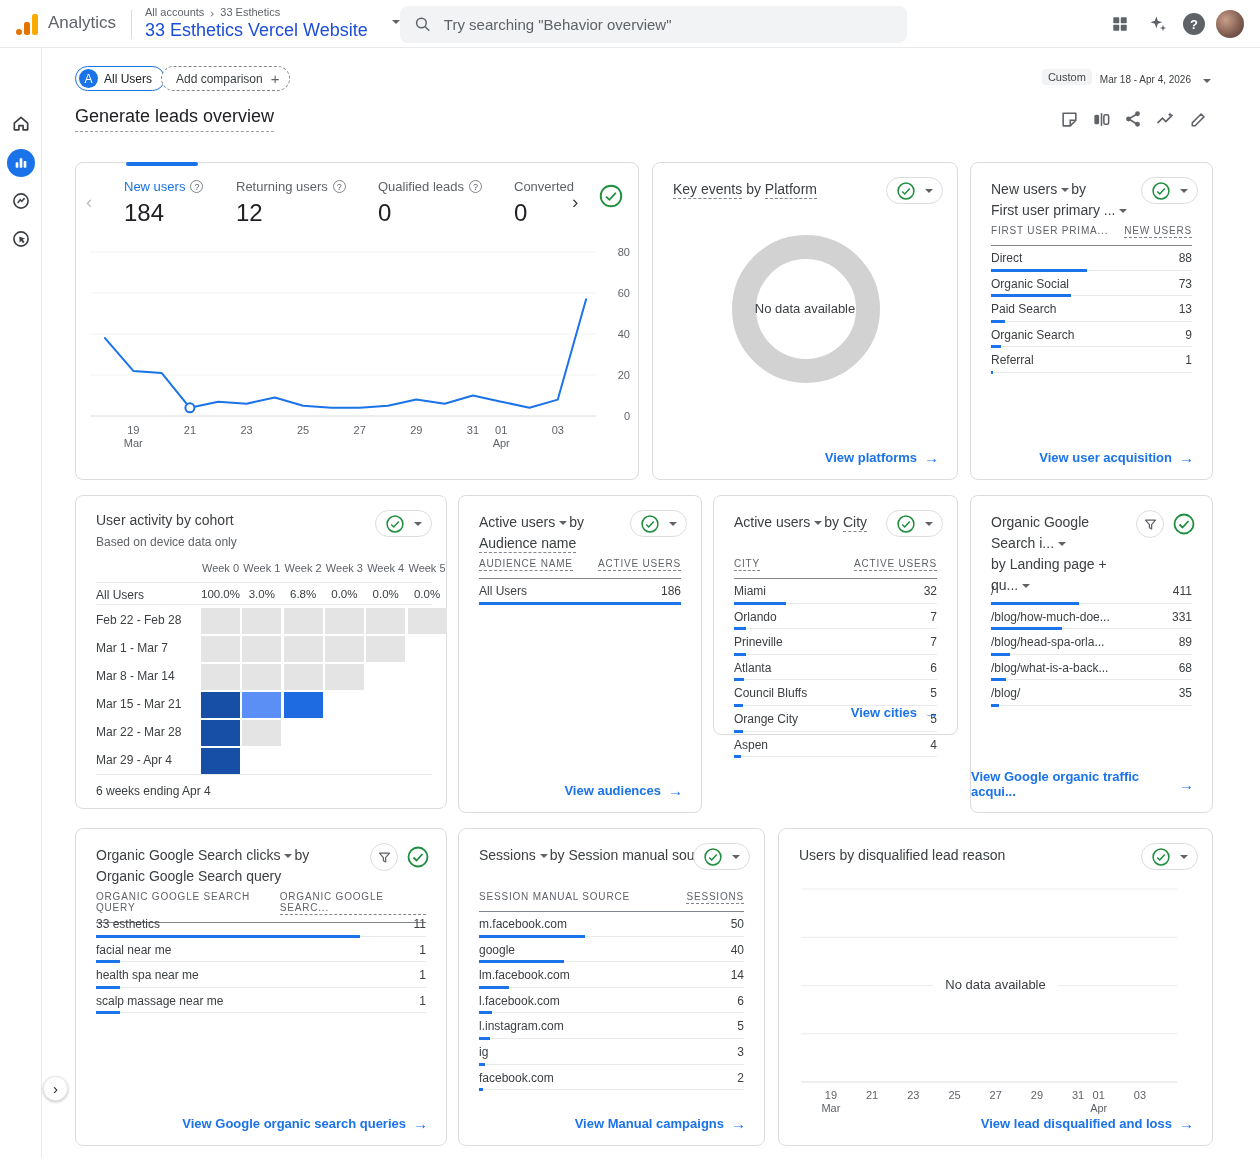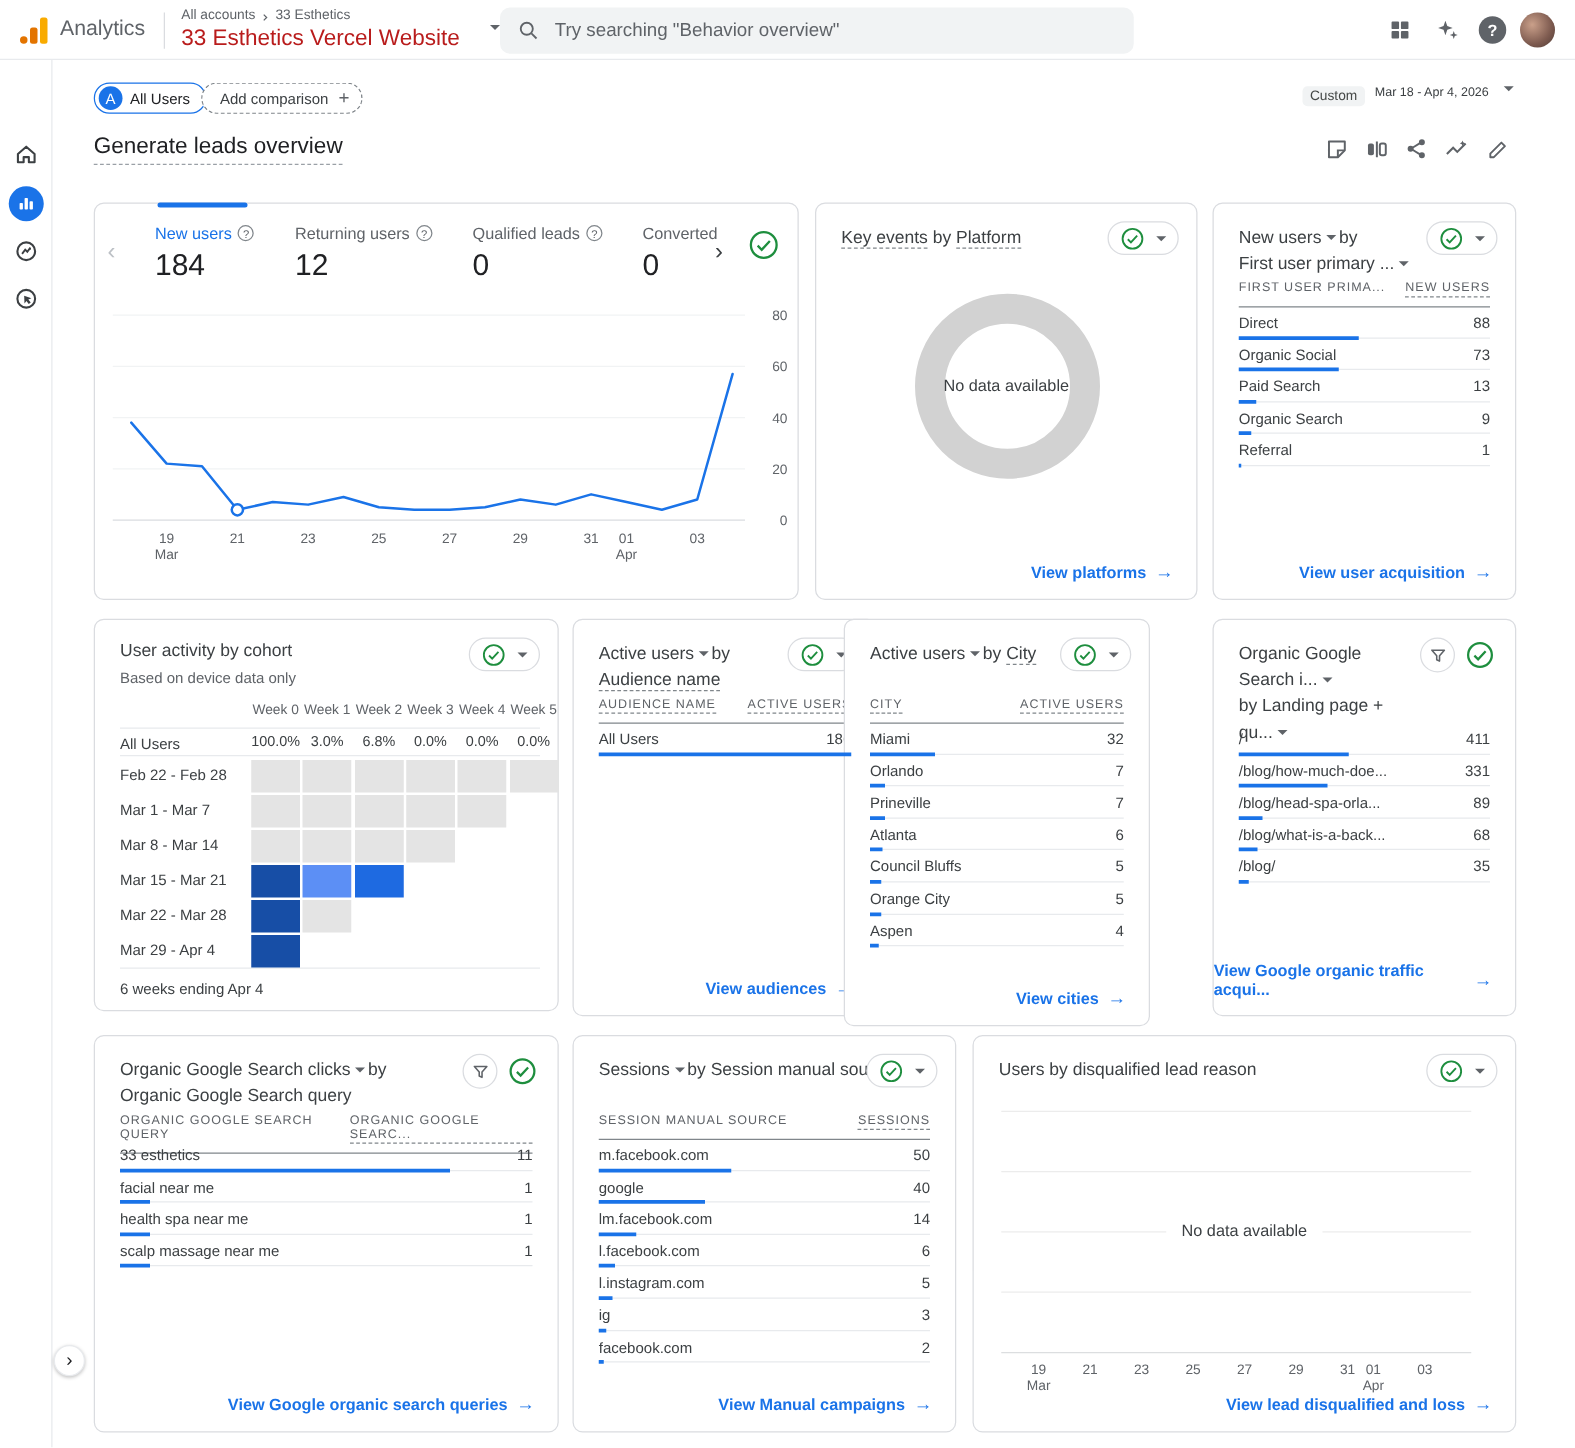--- a/index.html
+++ b/index.html
@@ -6,52 +6,52 @@
 body{width:1260px;height:1158px;position:relative;font-family:"Liberation Sans","DejaVu Sans",sans-serif;background:#fff;color:#3c4043;overflow:hidden}
 
 #topbar{position:absolute;top:0;left:0;width:1260px;height:48px;background:#fff;border-bottom:1px solid #e8eaed;z-index:5}
 #logo{position:absolute;left:16px;top:13px;display:flex;align-items:flex-end;gap:2px;height:22px}
 #logo .lb1{width:6px;height:6px;border-radius:50%;background:#e37400}
 #logo .lb2{width:6px;height:13px;border-radius:2px;background:#e37400}
 #logo .lb3{width:6px;height:21px;border-radius:2px;background:#f9ab00}
 #appname{position:absolute;left:48px;top:13px;font-size:17px;color:#5f6368}
 #tb-divider{position:absolute;left:131px;top:10px;width:1px;height:29px;background:#dadce0}
 #crumbs{position:absolute;left:145px;top:6px;font-size:11px;color:#5f6368;display:flex;align-items:flex-end;gap:4px}
-#property{position:absolute;left:145px;top:20px;font-size:18px;color:#b91c1c;display:flex;align-items:flex-start;gap:20px}
+#property{position:absolute;left:145px;top:20px;font-size:18px;color:#1d4ed8;display:flex;align-items:flex-start;gap:20px}
 #searchbar{position:absolute;left:400px;top:6px;width:507px;height:37px;background:#f1f3f4;border-radius:8px;display:flex;align-items:center;padding:0 14px;gap:12px}
 #searchbar input{border:none;background:transparent;outline:none;font-size:15px;color:#5f6368;width:100%;font-family:inherit}
 #searchbar input::placeholder{color:#5f6368;opacity:1}
 .tb-ic{position:absolute;top:12px;width:24px;height:24px;display:flex;align-items:center;justify-content:center;cursor:pointer}
 #help-ic{background:#5f6368;border-radius:50%;color:#fff;font-size:13px;font-weight:bold;width:22px;height:22px;top:13px}
 #avatar{position:absolute;right:16px;top:10px;width:28px;height:28px;border-radius:50%;background:radial-gradient(circle at 35% 35%,#caa08a,#7d5a4f 60%,#4e3a34);cursor:pointer}
 
 #sidebar{position:absolute;top:48px;left:0;width:42px;height:1110px;background:#fff;border-right:1px solid #e8eaed;z-index:4}
 .sb-ic{position:absolute;left:7px;width:28px;height:28px;display:flex;align-items:center;justify-content:center;cursor:pointer;border-radius:50%}
 .sb-active{background:#1a73e8}
 #gear{position:absolute;left:10px;top:1066px;font-family:"DejaVu Sans",sans-serif;font-size:19px;color:#5f6368;cursor:pointer}
 #expand{position:absolute;left:43px;top:1076px;width:25px;height:25px;border-radius:50%;background:#fff;border:1px solid #e8eaed;box-shadow:0 1px 3px rgba(0,0,0,.25);display:flex;align-items:center;justify-content:center;font-size:15px;color:#202124;cursor:pointer;z-index:6}
 
 #chip-allusers{position:absolute;left:75px;top:66px;height:25px;border:1px solid #1a73e8;border-radius:13px;display:flex;align-items:center;gap:6px;padding:0 12px 0 3px;cursor:pointer;background:#fff}
 #chip-allusers .av{width:19px;height:19px;border-radius:50%;background:#1a73e8;color:#fff;font-size:12px;display:flex;align-items:center;justify-content:center}
 #chip-allusers .lb{font-size:12px;color:#202124}
 #chip-add{position:absolute;left:161px;top:66px;height:25px;border:1px dashed #80868b;border-radius:13px;display:flex;align-items:center;gap:8px;padding:0 10px 0 14px;cursor:pointer;font-size:12px;color:#3c4043;background:#fff}
 #chip-add .plus{font-size:15px;color:#5f6368}
-#date-area{position:absolute;right:47px;top:69px;display:flex;align-items:flex-start;gap:8px;cursor:pointer}
+#date-area{position:absolute;right:47px;top:69px;display:flex;align-items:flex-end;gap:8px;cursor:pointer}
 #date-area .tag{background:#f1f3f4;border-radius:4px;padding:2px 6px;font-size:11px;color:#444746}
 #date-area .rng{font-size:10px;color:#3c4043}
 #page-title{position:absolute;left:75px;top:106px;font-size:18px;color:#202124;border-bottom:1px dashed #9aa0a6;padding-bottom:4px;cursor:default}
 .act-ic{position:absolute;top:108px;width:22px;height:22px;display:flex;align-items:center;justify-content:center;cursor:pointer}
 
 .card{position:absolute;background:#fff;border:1px solid #dadce0;border-radius:8px}
 #card-metrics{left:75px;top:162px;width:564px;height:318px}
 #card-platform{left:652px;top:162px;width:306px;height:318px}
 #card-acq{left:970px;top:162px;width:243px;height:318px}
 #card-cohort{left:75px;top:495px;width:372px;height:314px}
 #card-aud{left:458px;top:495px;width:244px;height:318px}
-#card-city{left:675px;top:495px;width:245px;height:326px}
+#card-city{left:713px;top:495px;width:245px;height:240px}
 #card-landing{left:970px;top:495px;width:243px;height:318px}
 #card-queries{left:75px;top:828px;width:372px;height:318px}
 #card-sessions{left:458px;top:828px;width:307px;height:318px}
 #card-disq{left:778px;top:828px;width:435px;height:318px}
 .ctitle{position:absolute;left:20px;top:16px;font-size:14px;color:#3c4043;line-height:21px}
 .dash{border-bottom:1px dashed #80868b;padding-bottom:1px}
 .car{width:0;height:0;border-left:4px solid transparent;border-right:4px solid transparent;border-top:4px solid #5f6368;display:inline-block;margin:0 2px 2px 4px}
 .pill{position:absolute;top:14px;right:14px;height:27px;border:1px solid #dadce0;border-radius:14px;display:flex;align-items:center;padding:0 9px;gap:9px;background:#fff;cursor:pointer}
 .cbtn{position:absolute;top:14px;width:28px;height:28px;border:1px solid #dadce0;border-radius:50%;display:flex;align-items:center;justify-content:center;cursor:pointer;background:#fff}
 .cols{position:absolute;left:20px;right:20px;top:62px;display:flex;justify-content:space-between;font-size:10px;letter-spacing:.8px;color:#5f6368;padding-bottom:7px;border-bottom:1px solid #80868b}

